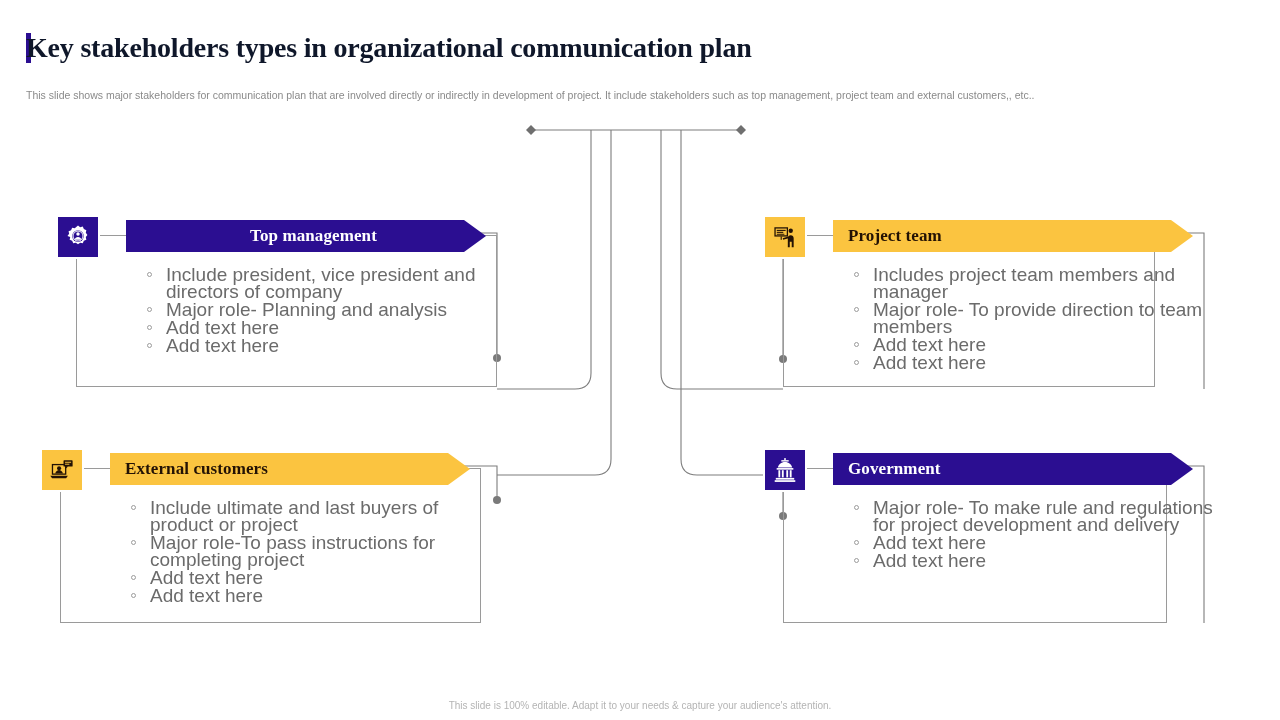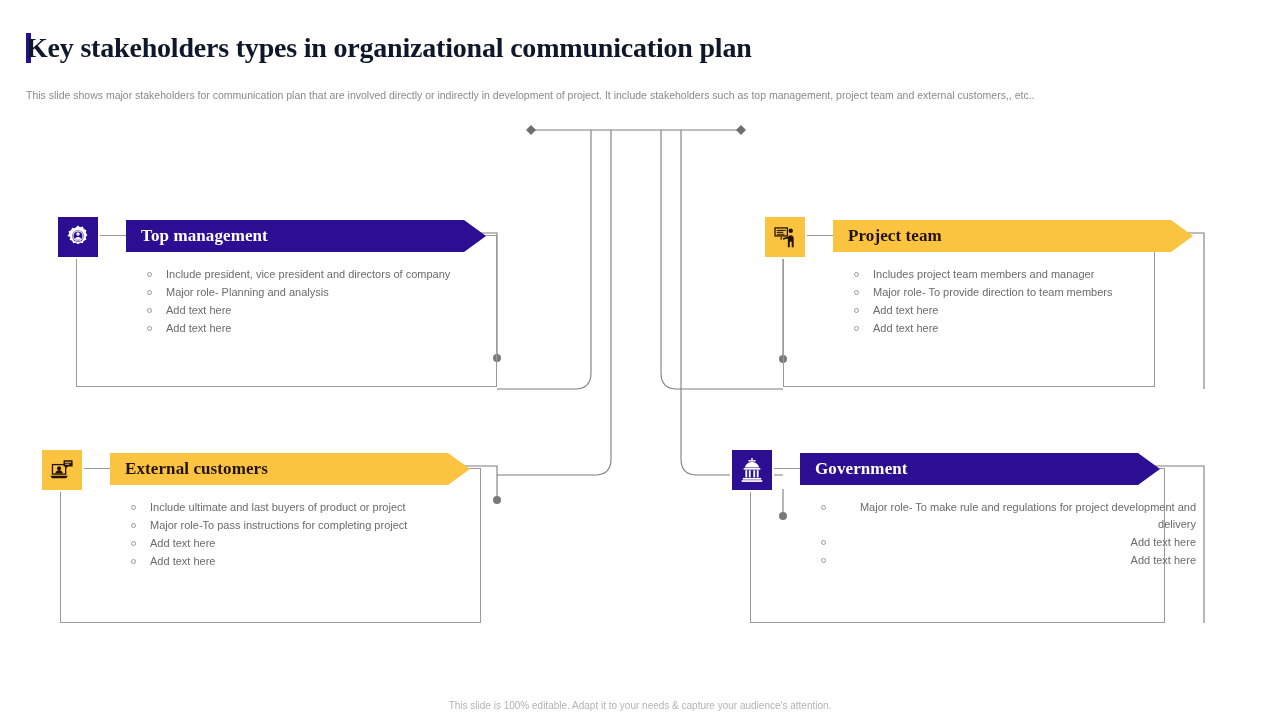--- a/index.html
+++ b/index.html
@@ -122,21 +122,21 @@
     position: absolute;
     left: 65px;
     top: 30px;
     width: 360px;
     margin: 0;
     padding: 0;
     list-style: none;
   }
   .bullets li {
     position: relative;
-    font-size: 11px;
+    font-size: 19px;
     line-height: 17px;
     color: #6b6b6b;
     padding-left: 24px;
     margin-bottom: 1px;
   }
   .bullets li::before {
     content: "";
     position: absolute;
     left: 5px;
     top: 6px;
@@ -144,23 +144,23 @@
     height: 5px;
     border: 1px solid #9b9b9b;
     border-radius: 50%;
     box-sizing: border-box;
   }
 
   
   #card-top-management { left: 76px;  top: 235px; width: 421px; height: 152px; }
   #card-project-team   { left: 783px; top: 235px; width: 372px; height: 152px; }
   #card-external-customers { left: 60px;  top: 468px; width: 421px; height: 155px; }
-  #card-government     { left: 750px; top: 468px; width: 415px; height: 155px; text-align: right; }
-
-  #card-top-management .card-banner     { width: 360px; }
+  #card-government     { left: 783px; top: 468px; width: 384px; height: 155px; }
+
+  #card-top-management .card-banner     { width: 360px; justify-content: center; }
   #card-project-team .card-banner       { width: 360px; }
   #card-external-customers .card-banner { width: 360px; }
   #card-government .card-banner         { width: 360px; }
 
   #card-project-team .bullets,
   #card-government .bullets { width: 380px; }
 </style>
 </head>
 <body>
 

